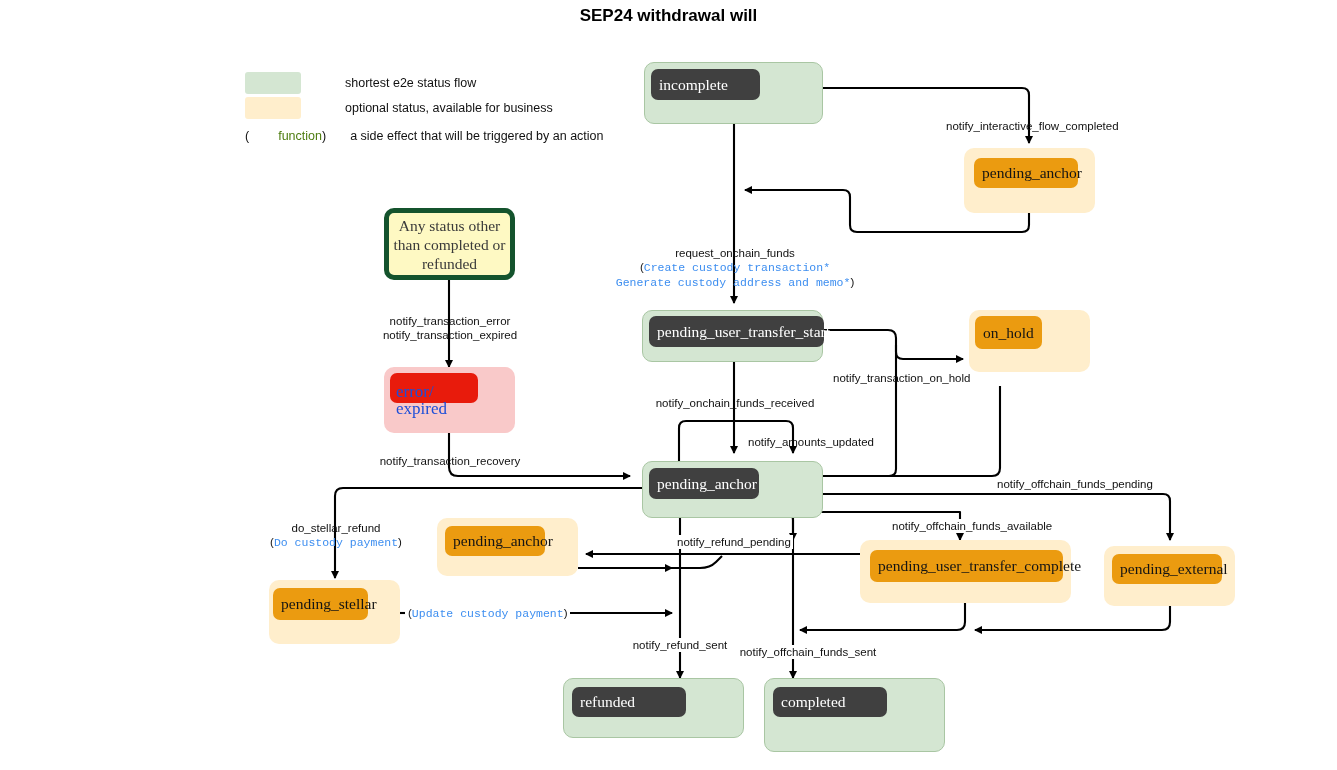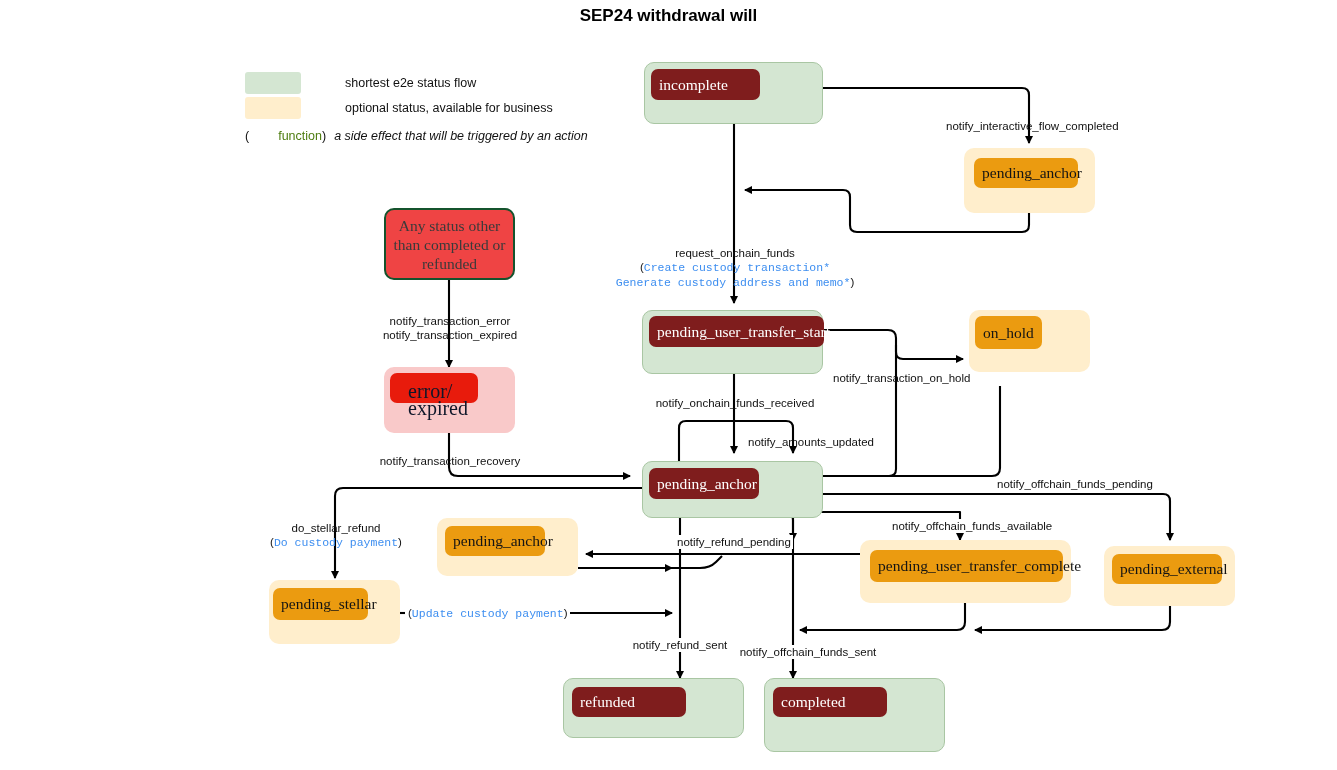--- a/index.html
+++ b/index.html
@@ -22,49 +22,49 @@
   
   .legend{position:absolute;left:245px;top:70px;}
   .legend-row{display:flex;align-items:center;height:25px;margin-bottom:0px;}
   .sw{width:56px;height:22px;border-radius:3px;margin-right:0px;}
   .sw.green{background:#d4e6d2;}
   .sw.cream{background:#ffeecc;}
   .legend-txt{font-size:12.5px;color:#111;margin-left:44px;white-space:nowrap;}
   .legend-row.fn{height:26px;margin-top:3px;}
   .fn-tag{font-size:12.5px;color:#111;white-space:nowrap;}
   .fn-tag i{color:#4d7c0f;font-style:normal;margin-left:29px;}
-  .legend-txt.fn-desc{margin-left:8px;font-style:italic;}
+  .legend-txt.fn-desc{margin-left:24px;}
 
   
   .node{position:absolute;border-radius:10px;box-sizing:border-box;}
   .node .inner{
     position:absolute;border-radius:7px;
     display:flex;align-items:center;
     font-family:"Liberation Serif", serif;
     font-size:15.5px;white-space:nowrap;
     padding-left:8px;box-sizing:border-box;
     overflow:visible;
   }
   .node.green{background:#d4e6d2;border:1px solid #a9c6a3;}
-  .node.green .inner{background:#7f1d1d;color:#ffffff;}
+  .node.green .inner{background:#404040;color:#ffffff;}
   .node.cream{background:#ffeecc;}
   .node.cream .inner{background:#eb9b10;color:#141414;}
   .node.pink{background:#f9c9c9;}
   .node.pink .inner{background:#e81b0c;color:#ffffff;}
-  .node.grey{background:#ef4444;border:2px solid #14532d;}
+  .node.grey{background:#fef9c3;border:5px solid #14532d;}
 
   .multiline{
     position:absolute;inset:0;display:flex;align-items:center;justify-content:center;
     font-family:"Liberation Serif", serif;font-size:15.5px;color:#3a3a3a;
     text-align:center;line-height:19px;
   }
   .err-label{
-    position:absolute;left:24px;top:50%;transform:translateY(-50%);
-    font-family:"Liberation Serif", serif;font-size:20px;
-    color:#0f172a;line-height:17px;white-space:pre-line;
+    position:absolute;left:12px;top:50%;transform:translateY(-50%);
+    font-family:"Liberation Serif", serif;font-size:17px;
+    color:#1d4ed8;line-height:17px;white-space:pre-line;
   }
 
   
   .elbl{
     position:absolute;font-size:11.5px;color:#111;white-space:nowrap;
     font-family:"Liberation Sans", sans-serif;line-height:14px;
   }
   .elbl .blue{color:#3d8ef0;font-family:Liberation Mono, monospace;}
   .elbl.ctr{transform:translateX(-50%);text-align:center;}
   .elbl.bg{background:#fff;padding:0 2px;}
@@ -161,21 +161,21 @@
 than completed or
 refunded</div>
   </div>
 
   <div class="node pink" style="left:384px;top:367px;width:131px;height:66px;">
     <div class="inner" style="left:6px;top:6px;width:88px;height:30px;background:#e81b0c;"></div>
     <div class="err-label">error/
 expired</div>
   </div>
 
-  <div class="node green" style="left:642px;top:310px;width:181px;height:64px;">
+  <div class="node green" style="left:642px;top:310px;width:181px;height:52px;">
     <div class="inner" style="left:6px;top:5px;width:175px;height:31px;">pending_user_transfer_start</div>
   </div>
 
   <div class="node cream" style="left:969px;top:310px;width:121px;height:62px;">
     <div class="inner" style="left:6px;top:6px;width:67px;height:33px;">on_hold</div>
   </div>
 
   <div class="node green" style="left:642px;top:461px;width:181px;height:57px;">
     <div class="inner" style="left:6px;top:6px;width:110px;height:31px;">pending_anchor</div>
   </div>

